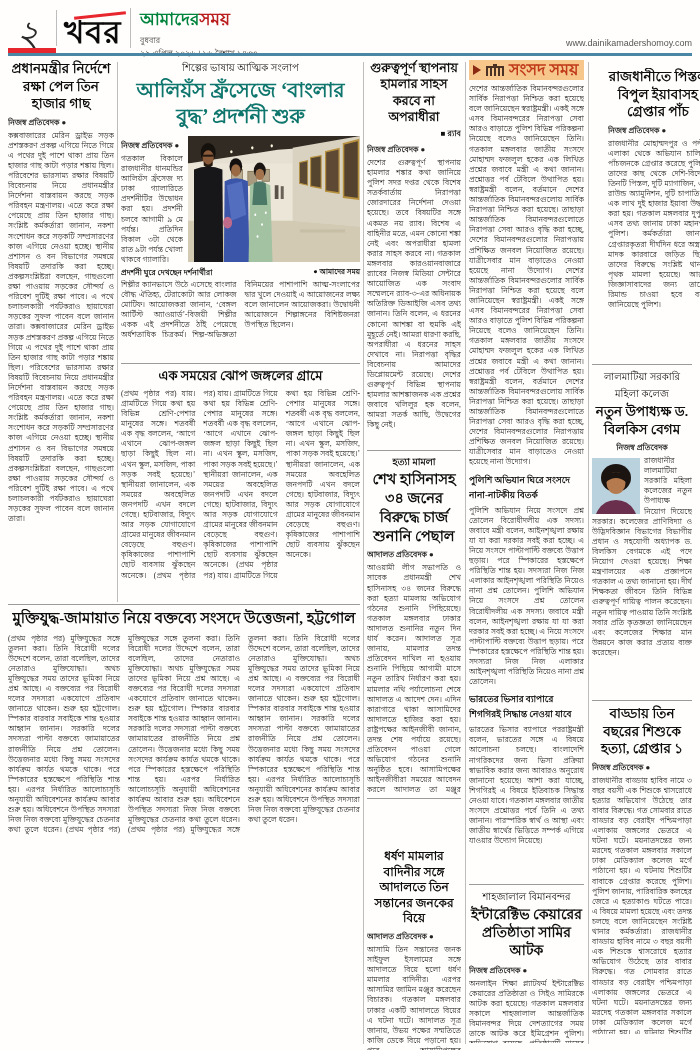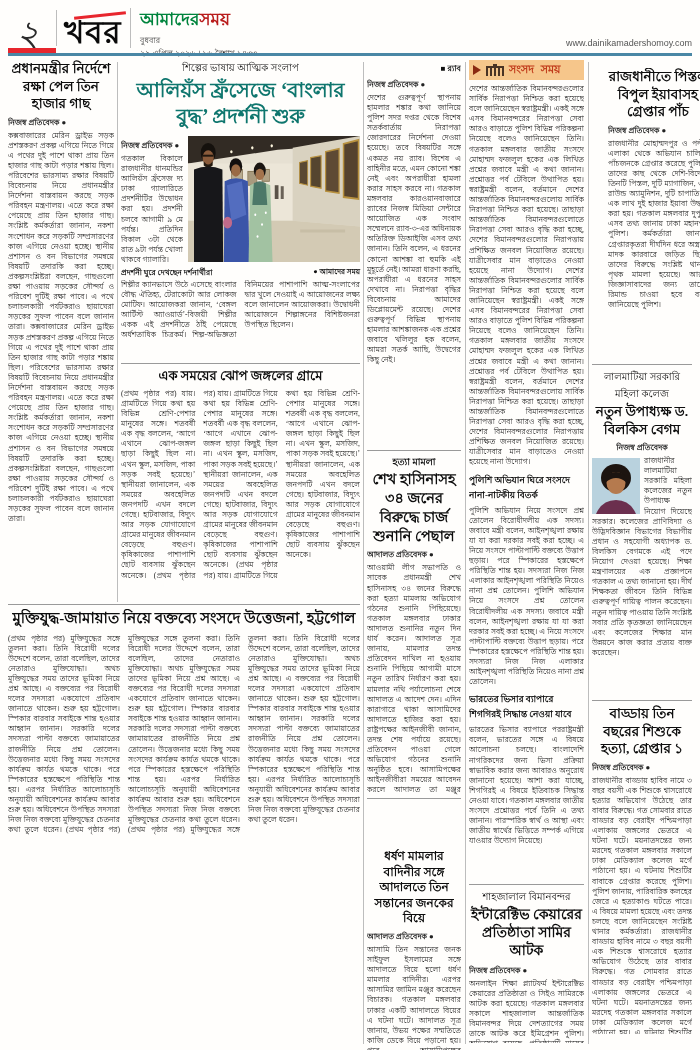--- a/index.html
+++ b/index.html
@@ -27,21 +27,21 @@
   .h-mid{font-size:12.5px;line-height:1.3;font-weight:bold;text-align:center;color:#0d0d0d;}
   .byline{font-size:7.8px;font-weight:bold;color:#222;margin:3px 0 2px 0;}
   .body{font-size:7.6px;line-height:1.33;text-align:justify;color:#1d1d1d;overflow:hidden;}
   .cols2{column-count:2;column-gap:8px;}
   .cols3{column-count:3;column-gap:8px;}
   .caption{font-size:7.6px;font-weight:bold;color:#111;}
   .credit{font-size:7.3px;font-weight:bold;color:#111;}
   .crosshead{font-size:9px;font-weight:bold;text-align:left;margin:5px 0 3px 0;color:#0d0d0d;}
   .source-tag{font-size:8px;font-weight:bold;text-align:right;color:#111;margin-top:2px;}
   .brandbar{background:#f6c68b;display:flex;align-items:center;gap:4px;padding:0 4px;height:20px;}
-  .brandtext{font-size:11px;font-weight:bold;color:#c03a1a;font-family:Liberation Mono, monospace;}
+  .brandtext{font-size:16px;font-weight:bold;color:#c03a1a;font-family:Liberation Serif, serif;}
   .subhead{font-size:10px;font-weight:bold;text-align:center;line-height:1.35;color:#0d0d0d;}
   .photo-frame{background:#d8d2c4;overflow:hidden;}
   .portrait{float:left;width:48px;height:56px;margin:2px 4px 2px 0;background:#b9d2de;overflow:hidden;}
 </style>
 </head>
 <body>
 
 <div id="page">
 
   <div class="abs pageno" style="left:16px;top:6px;">২</div>
@@ -136,20 +136,21 @@
 
   <div class="abs body cols2" style="left:121px;top:280px;width:239px;height:80px;">শিল্পীর ক্যানভাসে উঠে এসেছে বাংলার বৌদ্ধ ঐতিহ্য, টেরাকোটা আর লোকজ মোটিফ। আয়োজকরা জানান, ‘বেঙ্গল আর্টিস্ট অ্যাওয়ার্ড’-বিজয়ী শিল্পীর একক এই প্রদর্শনীতে ঠাঁই পেয়েছে অর্ধশতাধিক চিত্রকর্ম। শিল্প-অভিজ্ঞতা বিনিময়ের পাশাপাশি আত্ম-সংলাপের দ্বার খুলে দেওয়াই এ আয়োজনের লক্ষ্য বলে জানালেন আয়োজকরা। উদ্বোধনী আয়োজনে শিল্পাঙ্গনের বিশিষ্টজনরা উপস্থিত ছিলেন।</div>
 
   <div class="abs hrule" style="left:121px;top:363px;width:239px;"></div>
   <div class="abs" style="left:121px;top:368px;width:239px;height:234px;overflow:hidden;">
     <div class="h-col" style="font-size:13px;">এক সময়ের ঝোপ জঙ্গলের গ্রামে</div>
     <div class="body cols3" style="height:208px;margin-top:4px;">(প্রথম পৃষ্ঠার পর) যায়। গ্রামটিতে গিয়ে কথা হয় বিভিন্ন শ্রেণি-পেশার মানুষের সঙ্গে। শতবর্ষী এক বৃদ্ধ বললেন, ‘আগে এখানে ঝোপ-জঙ্গল ছাড়া কিছুই ছিল না। এখন স্কুল, মসজিদ, পাকা সড়ক সবই হয়েছে।’ স্থানীয়রা জানালেন, এক সময়ের অবহেলিত জনপদটি এখন বদলে গেছে। হাটবাজার, বিদ্যুৎ আর সড়ক যোগাযোগে গ্রামের মানুষের জীবনমান বেড়েছে বহুগুণ। কৃষিকাজের পাশাপাশি ছোট ব্যবসায় ঝুঁকছেন অনেকে।  (প্রথম পৃষ্ঠার পর) যায়। গ্রামটিতে গিয়ে কথা হয় বিভিন্ন শ্রেণি-পেশার মানুষের সঙ্গে। শতবর্ষী এক বৃদ্ধ বললেন, ‘আগে এখানে ঝোপ-জঙ্গল ছাড়া কিছুই ছিল না। এখন স্কুল, মসজিদ, পাকা সড়ক সবই হয়েছে।’ স্থানীয়রা জানালেন, এক সময়ের অবহেলিত জনপদটি এখন বদলে গেছে। হাটবাজার, বিদ্যুৎ আর সড়ক যোগাযোগে গ্রামের মানুষের জীবনমান বেড়েছে বহুগুণ। কৃষিকাজের পাশাপাশি ছোট ব্যবসায় ঝুঁকছেন অনেকে।  (প্রথম পৃষ্ঠার পর) যায়। গ্রামটিতে গিয়ে কথা হয় বিভিন্ন শ্রেণি-পেশার মানুষের সঙ্গে। শতবর্ষী এক বৃদ্ধ বললেন, ‘আগে এখানে ঝোপ-জঙ্গল ছাড়া কিছুই ছিল না। এখন স্কুল, মসজিদ, পাকা সড়ক সবই হয়েছে।’ স্থানীয়রা জানালেন, এক সময়ের অবহেলিত জনপদটি এখন বদলে গেছে। হাটবাজার, বিদ্যুৎ আর সড়ক যোগাযোগে গ্রামের মানুষের জীবনমান বেড়েছে বহুগুণ। কৃষিকাজের পাশাপাশি ছোট ব্যবসায় ঝুঁকছেন অনেকে। </div>
   </div>
 
   <div class="abs" style="left:367px;top:60px;width:94px;height:388px;overflow:hidden;">
+    <div class="h-mid">গুরুত্বপূর্ণ স্থাপনায় হামলার সাহস করবে না অপরাধীরা</div>
     <div class="source-tag">■ র‌্যাব</div>
     <div class="byline">নিজস্ব প্রতিবেদক ●</div>
     <div class="body" style="height:300px;">দেশের গুরুত্বপূর্ণ স্থাপনায় হামলার শঙ্কার কথা জানিয়ে পুলিশ সদর দপ্তর থেকে বিশেষ সতর্কবার্তায় নিরাপত্তা জোরদারের নির্দেশনা দেওয়া হয়েছে। তবে বিষয়টির সঙ্গে একমত নয় র‌্যাব। বিশেষ এ বাহিনীর মতে, এমন কোনো শঙ্কা নেই এবং অপরাধীরা হামলা করার সাহস করবে না। গতকাল মঙ্গলবার কারওয়ানবাজারে র‌্যাবের নিজস্ব মিডিয়া সেন্টারে আয়োজিত এক সংবাদ সম্মেলনে র‌্যাব-৩-এর অধিনায়ক অতিরিক্ত ডিআইজি এসব তথ্য জানান। তিনি বলেন, এ ধরনের কোনো আশঙ্কা বা হুমকি এই মুহূর্তে নেই। আমরা ধারণা করছি, অপরাধীরা এ ধরনের সাহস দেখাবে না। নিরাপত্তা বৃদ্ধির বিবেচনায় আমাদের ডিপ্লোয়মেন্ট রয়েছে। দেশের গুরুত্বপূর্ণ বিভিন্ন স্থাপনায় হামলার আশঙ্কাজনক এক প্রশ্নের জবাবে খলিলুর হক বলেন, আমরা সতর্ক আছি, উদ্বেগের কিছু নেই।</div>
   </div>
 
   <div class="abs hrule" style="left:367px;top:450px;width:94px;"></div>
   <div class="abs" style="left:367px;top:455px;width:94px;height:340px;overflow:hidden;">
     <div class="kicker" style="font-size:9.5px;font-weight:bold;">হত্যা মামলা</div>
     <div class="h-col" style="font-size:14.5px;">শেখ হাসিনাসহ ৩৪ জনের বিরুদ্ধে চার্জ শুনানি পেছাল</div>
     <div class="byline">আদালত প্রতিবেদক ●</div>

